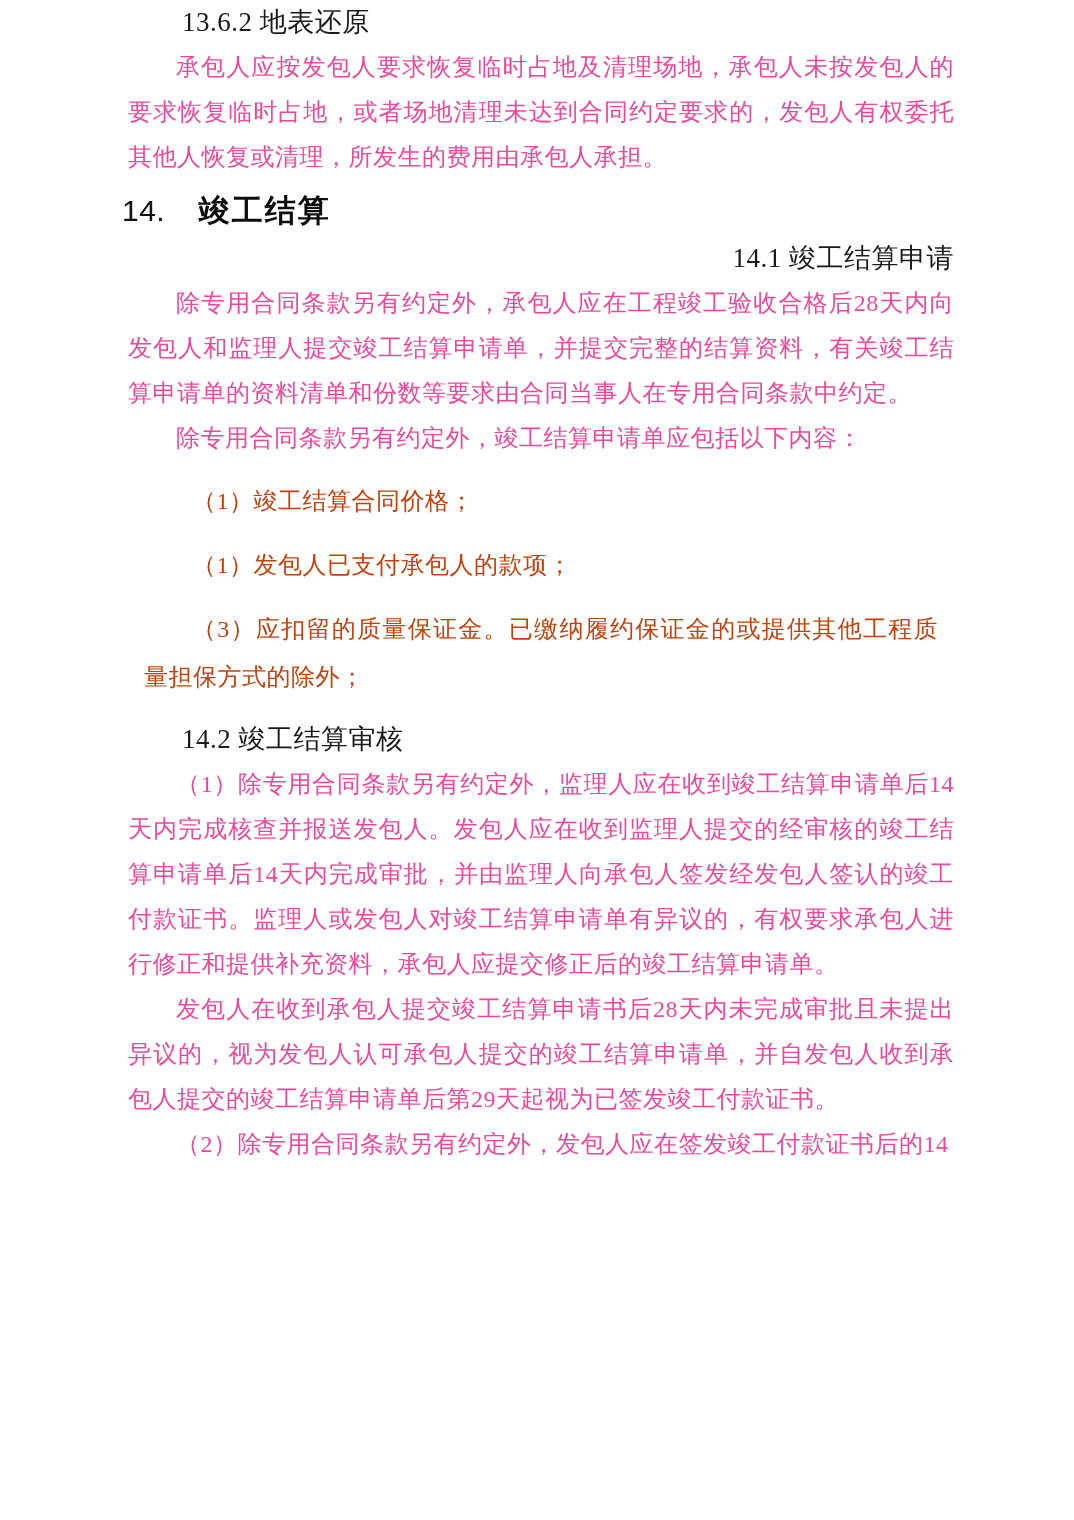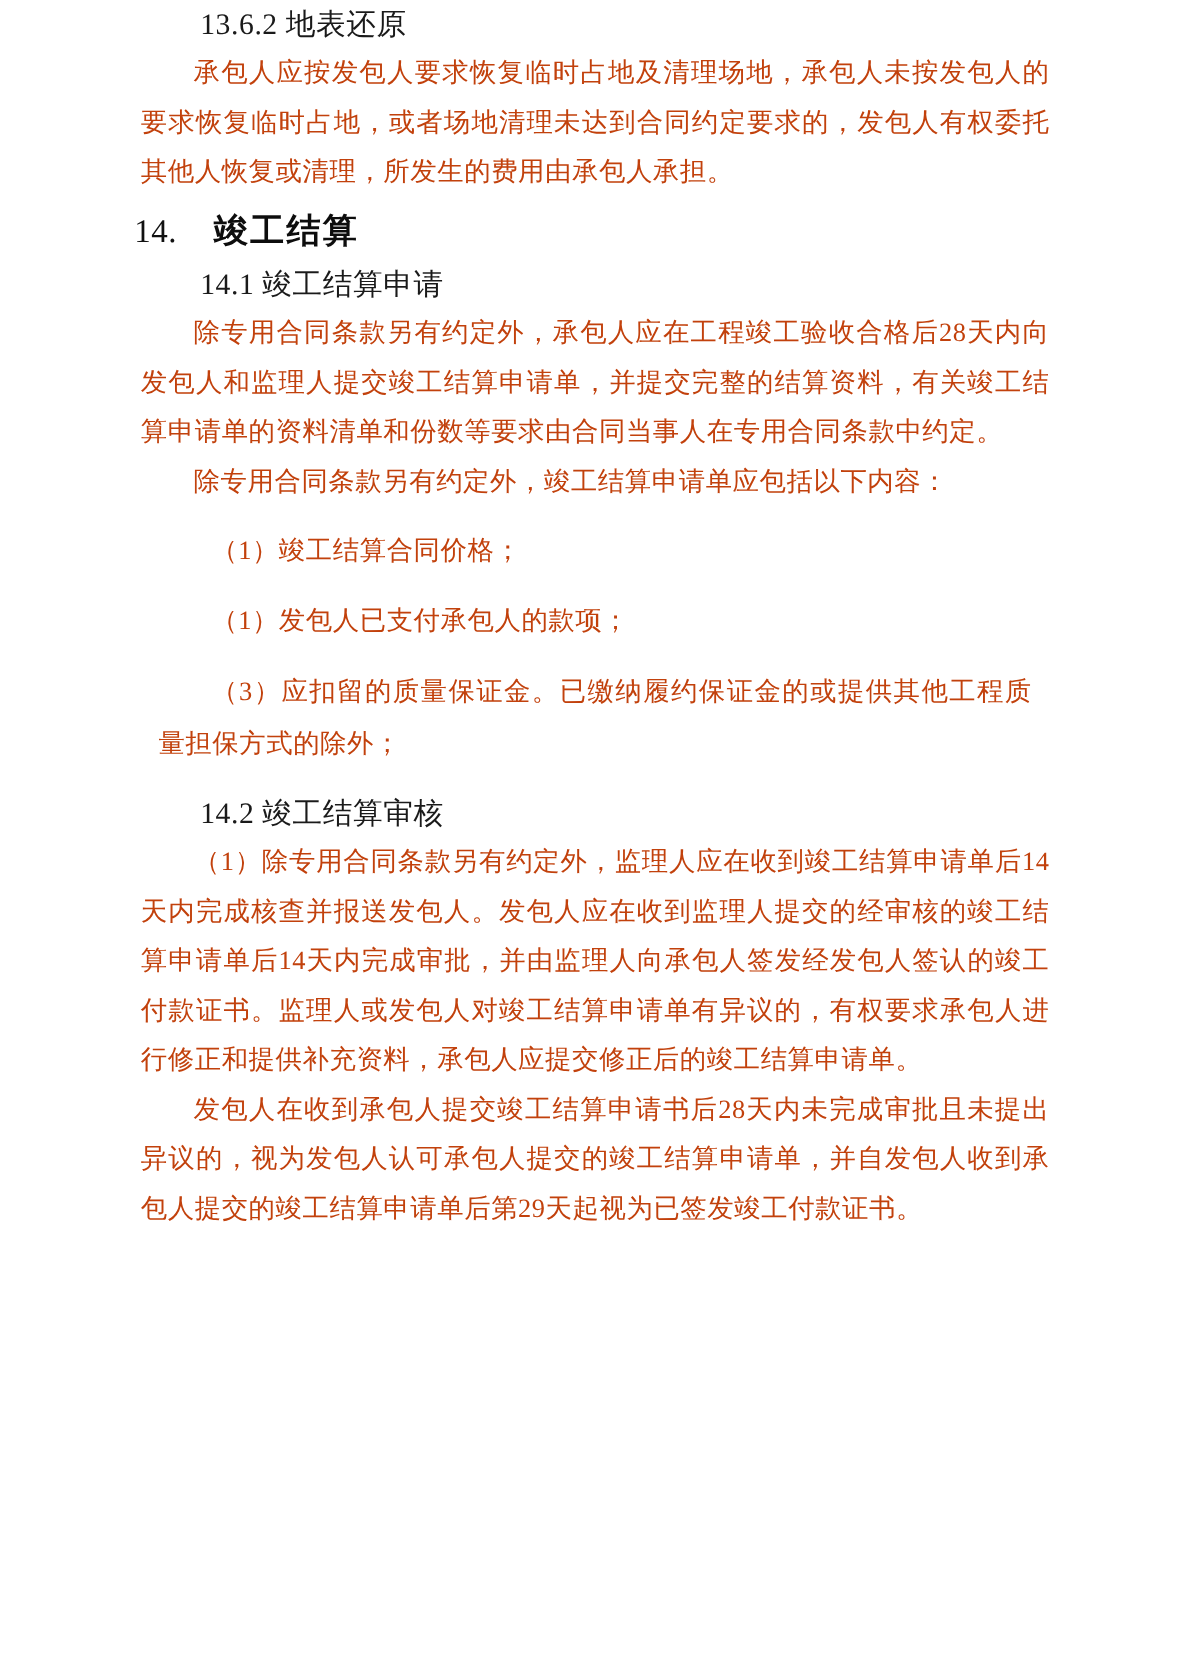--- a/index.html
+++ b/index.html
@@ -31,46 +31,46 @@
     font-size: 27px;
     color: #1a1a1a;
     text-indent: 2em;
     margin-top: 0;
     text-align: left;
   }
   .h-3662 { margin-top: 122px; }
 
   .para {
     text-indent: 2em;
-    color: #c2410c;
+    color: #ec4899;
   }
   .p-3662 { margin-top: 6px; }
 
   .chapter-heading {        
     margin-top: 20px;
     line-height: 50px;
     text-align: left;
     white-space: nowrap;
   }
   .chapter-number {
     font-size: 30px;
-    font-family: Liberation Serif, serif;
+    font-family: Liberation Sans, sans-serif;
     color: #111111;
     margin-left: -6px;
   }
   .chapter-title {
     font-size: 31px;
     font-family: "Liberation Sans", sans-serif;
     font-weight: bold;
     color: #0d0d0d;
     margin-left: 21px;
     letter-spacing: 2px;
   }
 
-  .h-141 { margin-top: 22px; }
+  .h-141 { margin-top: 22px; text-align: right; }
   .p-141-1 { margin-top: 4px; }
   .p-141-2 { margin-top: 2px; }
 
   .list { margin-top: 0; }
   .list .item {
     text-indent: 2em;
     line-height: 48px;
     color: #c2410c;
     margin: 16px;
   }
@@ -106,15 +106,16 @@
       <p class="item">（1）发包人已支付承包人的款项；</p>
       <p class="item">（3）应扣留的质量保证金。已缴纳履约保证金的或提供其他工程质量担保方式的除外；</p>
     </div>
 
     <h2 class="sub-heading h-142">14.2 竣工结算审核</h2>
 
     <p class="para p-142-1">（1）除专用合同条款另有约定外，监理人应在收到竣工结算申请单后14天内完成核查并报送发包人。发包人应在收到监理人提交的经审核的竣工结算申请单后14天内完成审批，并由监理人向承包人签发经发包人签认的竣工付款证书。监理人或发包人对竣工结算申请单有异议的，有权要求承包人进行修正和提供补充资料，承包人应提交修正后的竣工结算申请单。</p>
 
     <p class="para p-142-2">发包人在收到承包人提交竣工结算申请书后28天内未完成审批且未提出异议的，视为发包人认可承包人提交的竣工结算申请单，并自发包人收到承包人提交的竣工结算申请单后第29天起视为已签发竣工付款证书。</p>
 
+    <p class="para p-142-3">（2）除专用合同条款另有约定外，发包人应在签发竣工付款证书后的14</p>
 
   </div>
 </div>
 
 </body></html>

